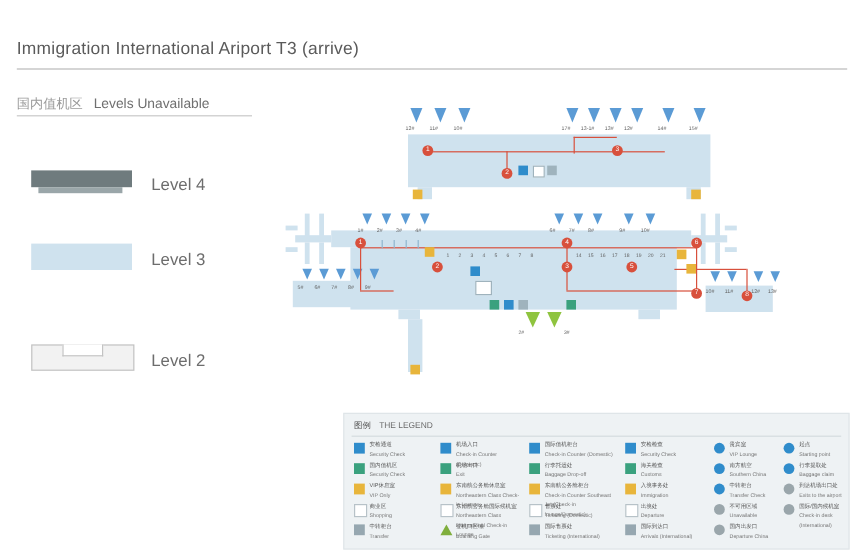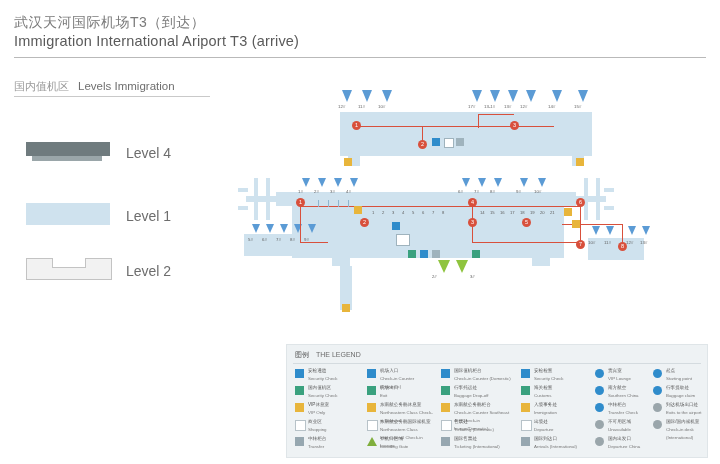--- a/index.html
+++ b/index.html
@@ -95,46 +95,45 @@
   .lg-ico.tri{width:0;height:0;background:none;border-left:5px solid transparent;border-right:5px solid transparent;border-bottom:9px solid #7fae3c;}
   .lg-tx{position:absolute;left:13px;top:0;line-height:8px;}
   .lg-tx .cn{font-size:4.6px;color:#555;display:block;}
   .lg-tx .en{font-size:4.4px;color:#777;display:block;}
 </style>
 </head>
 <body>
 
 <div class="root">
 
-  <div class="title-cn">武汉天河国际机场T3（到达）</div>
   <div class="title-en">Immigration International  Ariport T3 (arrive)</div>
   <div class="hdr-rule"></div>
 
   <div class="lv-head">
     <span class="cn">国内值机区</span>
-    <span class="en">Levels Immigration</span>
+    <span class="en">Levels Unavailable</span>
   </div>
   <div class="lv-rule"></div>
 
   <div class="lv-row" style="top:136px">
     <div class="lv-swatch sw4">
       <div class="bar"></div>
         <div class="foot"></div>
     </div>
     <div class="label">Level 4</div>
   </div>
 
   <div class="lv-row" style="top:199px">
     <div class="lv-swatch sw3">
       <div class="bar"></div>
     </div>
-    <div class="label">Level 1</div>
+    <div class="label">Level 3</div>
   </div>
 
-  <div class="lv-row" style="top:254px">
+  <div class="lv-row" style="top:283px">
     <div class="lv-swatch sw2">
       <div class="bar"></div>
         <div class="notch"></div>
     </div>
     <div class="label">Level 2</div>
   </div>
 
   <div class="map">
 
     <div>

